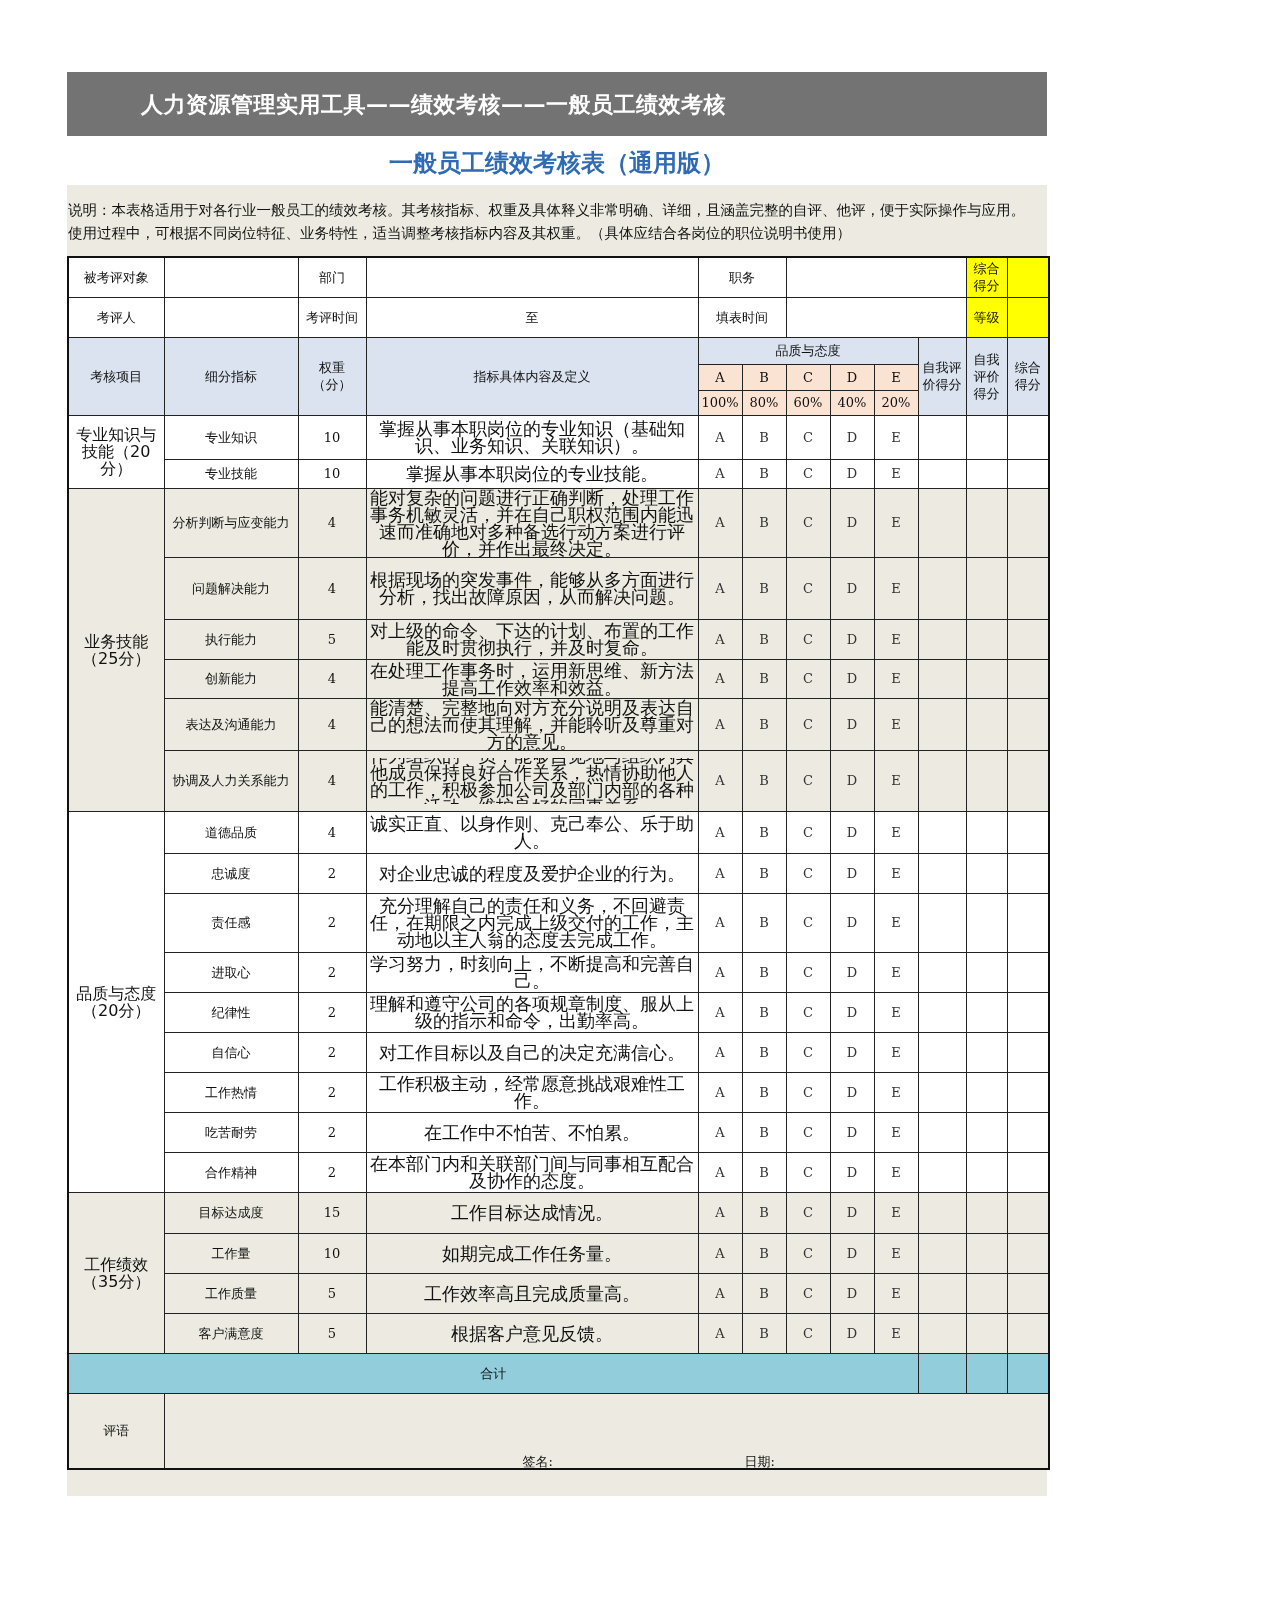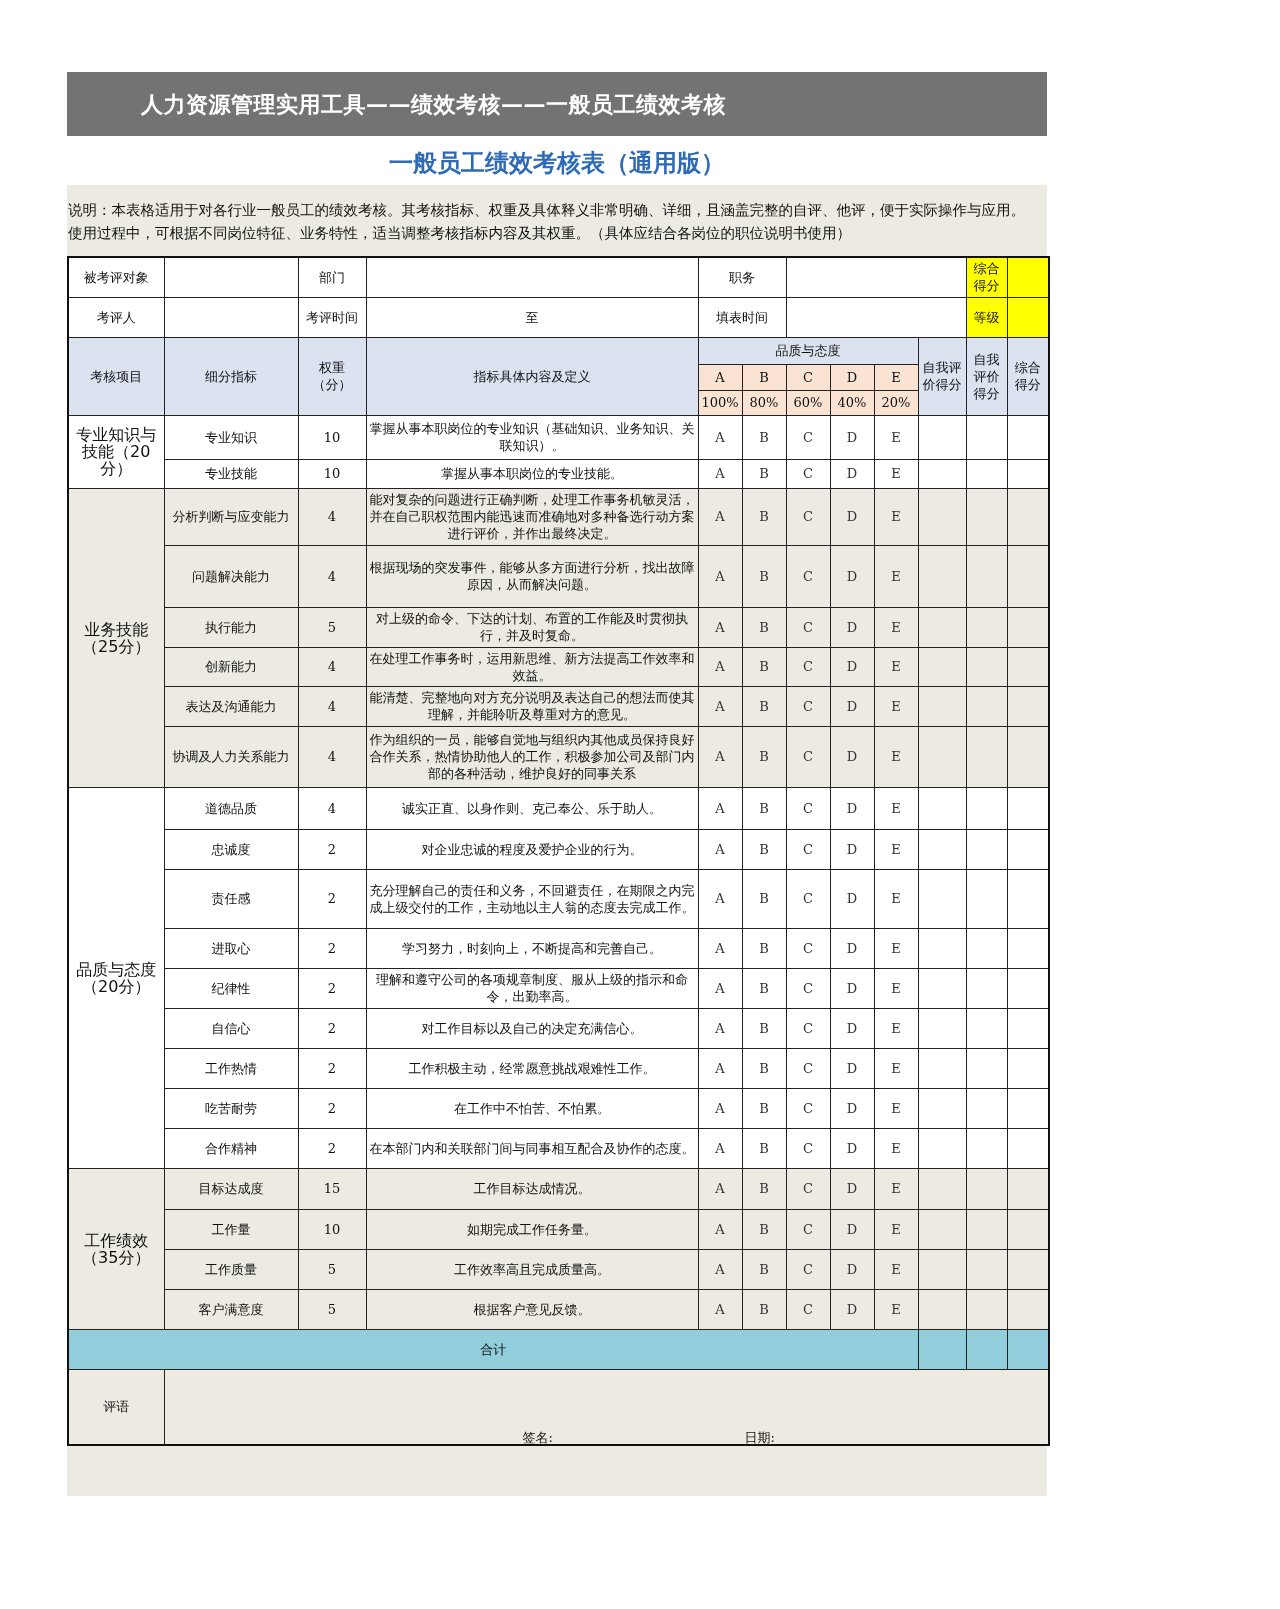--- a/index.html
+++ b/index.html
@@ -10,21 +10,21 @@
   .note-bg { position:absolute; left:67px; top:185px; width:980px; height:1311px; background:#edebe1; }
   .note { position:absolute; left:68px; top:199px; width:962px; font-family:"DejaVu Sans","Liberation Sans",sans-serif; font-size:14.5px; line-height:23px; color:#111; }
   table.sheet { position:absolute; left:67px; top:256px; border-collapse:collapse; table-layout:fixed; width:981px; border:2.5px solid #111; font-size:13px; }
   table.sheet td { border:1.4px solid #222; padding:0 2px; text-align:center; vertical-align:middle; overflow:hidden; line-height:17px; }
   .white td, td.white { background:#fff; }
   .beige td, td.beige { background:#edebe1; }
   td.hdr { background:#dae3ef; }
   td.peach { background:#fbe3d3; font-size:13px; }
   td.yellow { background:#ffff00; font-family:"DejaVu Sans","Liberation Sans",sans-serif; font-size:13px; line-height:17px; }
   td.total { background:#92cddc; }
-  td.desc { text-align:left; padding-left:3px; font-size:13px; line-height:17px; }
+  td.desc { text-align:left; padding-left:3px; font-size:18px; line-height:17px; }
   td.grade { font-size:13px; color:#333; }
   td.cat { font-family:"DejaVu Sans","Liberation Sans",sans-serif; font-size:16px; font-weight:500; }
   td.lbl { font-family:"DejaVu Sans","Liberation Sans",sans-serif; font-size:13px; }
   .clip { height:46px; overflow:hidden; display:flex; align-items:center; }
   .clip span { display:block; }
   .sig { position:relative; height:74px; }
   .sig .s1 { position:absolute; left:356px; bottom:-2px; font-size:13px; }
   .sig .s2 { position:absolute; left:578px; bottom:-2px; font-size:13px;text-align:right; }
   .thick-top td { border-top:2.5px solid #111; }
 </style>

